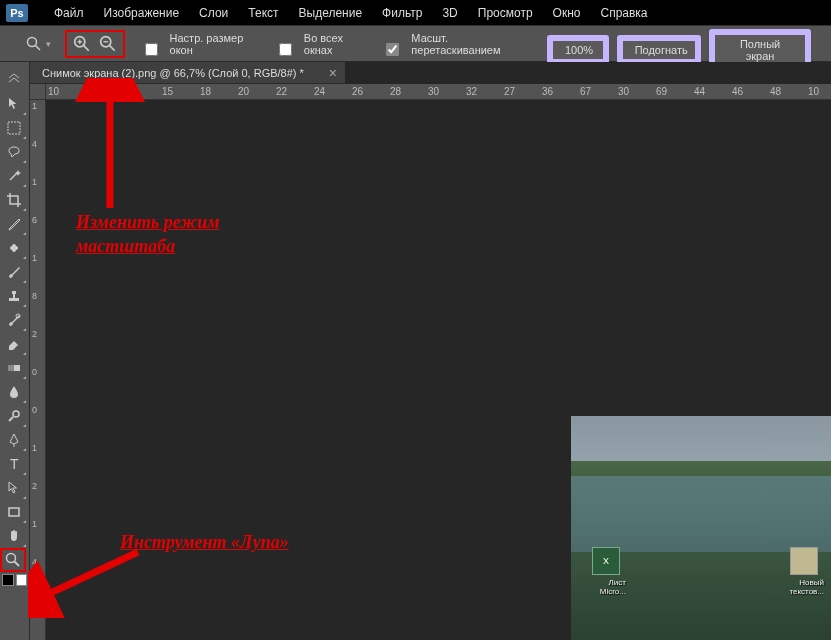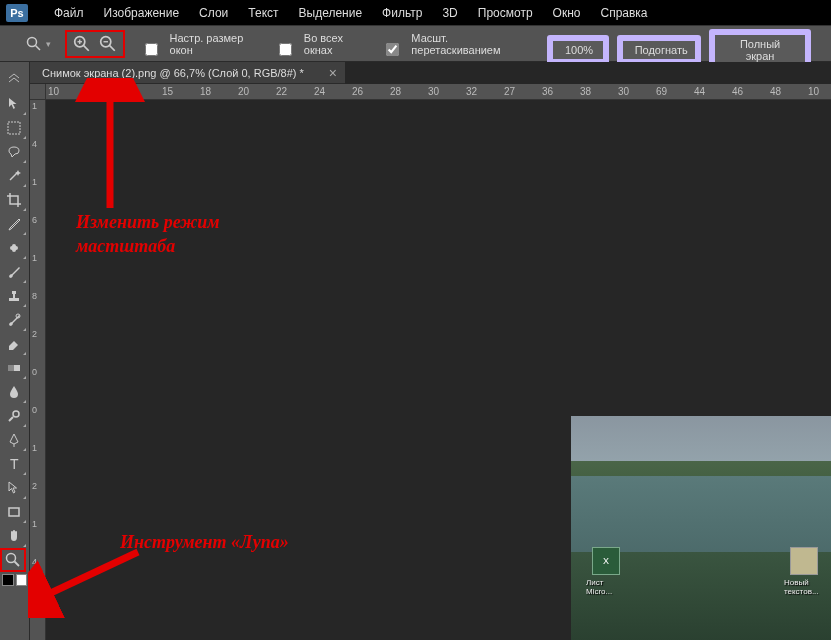--- a/index.html
+++ b/index.html
@@ -36,23 +36,23 @@
   
   .canvas-inner { position: absolute; top: 38px; left: 16px; right: 0; bottom: 0; background: #262626; }
   .photo { position: absolute; right: 0; top: 316px; width: 260px; height: 226px; background: linear-gradient(to bottom, #7a8a8e 0%, #6a7a7e 30%, #4a5f4a 55%, #38523f 100%); overflow: hidden; }
   .sky { position: absolute; top: 0; left: 0; right: 0; height: 55px; background: linear-gradient(to bottom, #8a96a0, #95a5ad); }
   .hill { position: absolute; top: 45px; left: 0; right: 0; height: 40px; background: linear-gradient(to bottom, #4a6548, #3c5a3c); }
   .water { position: absolute; top: 60px; left: 0; right: 0; height: 90px; background: linear-gradient(to bottom, #5a7a7a, #4a6868); }
   .fore { position: absolute; bottom: 0; left: 0; right: 0; height: 90px; background: linear-gradient(to bottom, #3a5540, #2a4030); }
   .desk-icon { position: absolute; width: 40px; height: 50px; display: flex; flex-direction: column; align-items: center; gap: 3px; }
   .desk-icon .ico { width: 28px; height: 28px; background: #2a5c3a; border: 1px solid #7aa88a; display: flex; align-items: center; justify-content: center; color: #fff; font-size: 9px; }
   .desk-icon .ico.folder { background: #c0b890; border-color: #999; }
-  .desk-icon .lbl { color: #eee; font-size: 8px; text-align: left; text-shadow: 1px 1px 1px #000; line-height: 9px; }
-  
-  .annot { position: absolute; color: #e30000; font-style: italic; font-weight: bold; font-size: 18px; font-family: Georgia, serif; pointer-events: none; }
+  .desk-icon .lbl { color: #eee; font-size: 8px; text-align: right; text-shadow: 1px 1px 1px #000; line-height: 9px; }
+  
+  .annot { position: absolute; color: #e30000; font-style: italic; font-weight: bold; font-size: 18px; font-family: Georgia, serif; pointer-events: none; text-decoration: underline; }
   .arrow { position: absolute; pointer-events: none; }
   
   .toolbox-bottom { display: flex; gap: 2px; padding: 2px; }
   .swatch { width: 12px; height: 12px; border: 1px solid #888; }
 </style>
 </head>
 <body>
 
 <div class="menubar">
   <div class="ps-logo">Ps</div>
@@ -245,21 +245,21 @@
         <div class="ruler-mark">18</div>
         <div class="ruler-mark">20</div>
         <div class="ruler-mark">22</div>
         <div class="ruler-mark">24</div>
         <div class="ruler-mark">26</div>
         <div class="ruler-mark">28</div>
         <div class="ruler-mark">30</div>
         <div class="ruler-mark">32</div>
         <div class="ruler-mark">27</div>
         <div class="ruler-mark">36</div>
-        <div class="ruler-mark">38</div>
+        <div class="ruler-mark">67</div>
         <div class="ruler-mark">30</div>
         <div class="ruler-mark">69</div>
         <div class="ruler-mark">44</div>
         <div class="ruler-mark">46</div>
         <div class="ruler-mark">48</div>
         <div class="ruler-mark">10</div>
       </div>
     <div class="ruler-v" id="rulerV">
         <div class="rv">1</div>
         <div class="rv">4</div>

